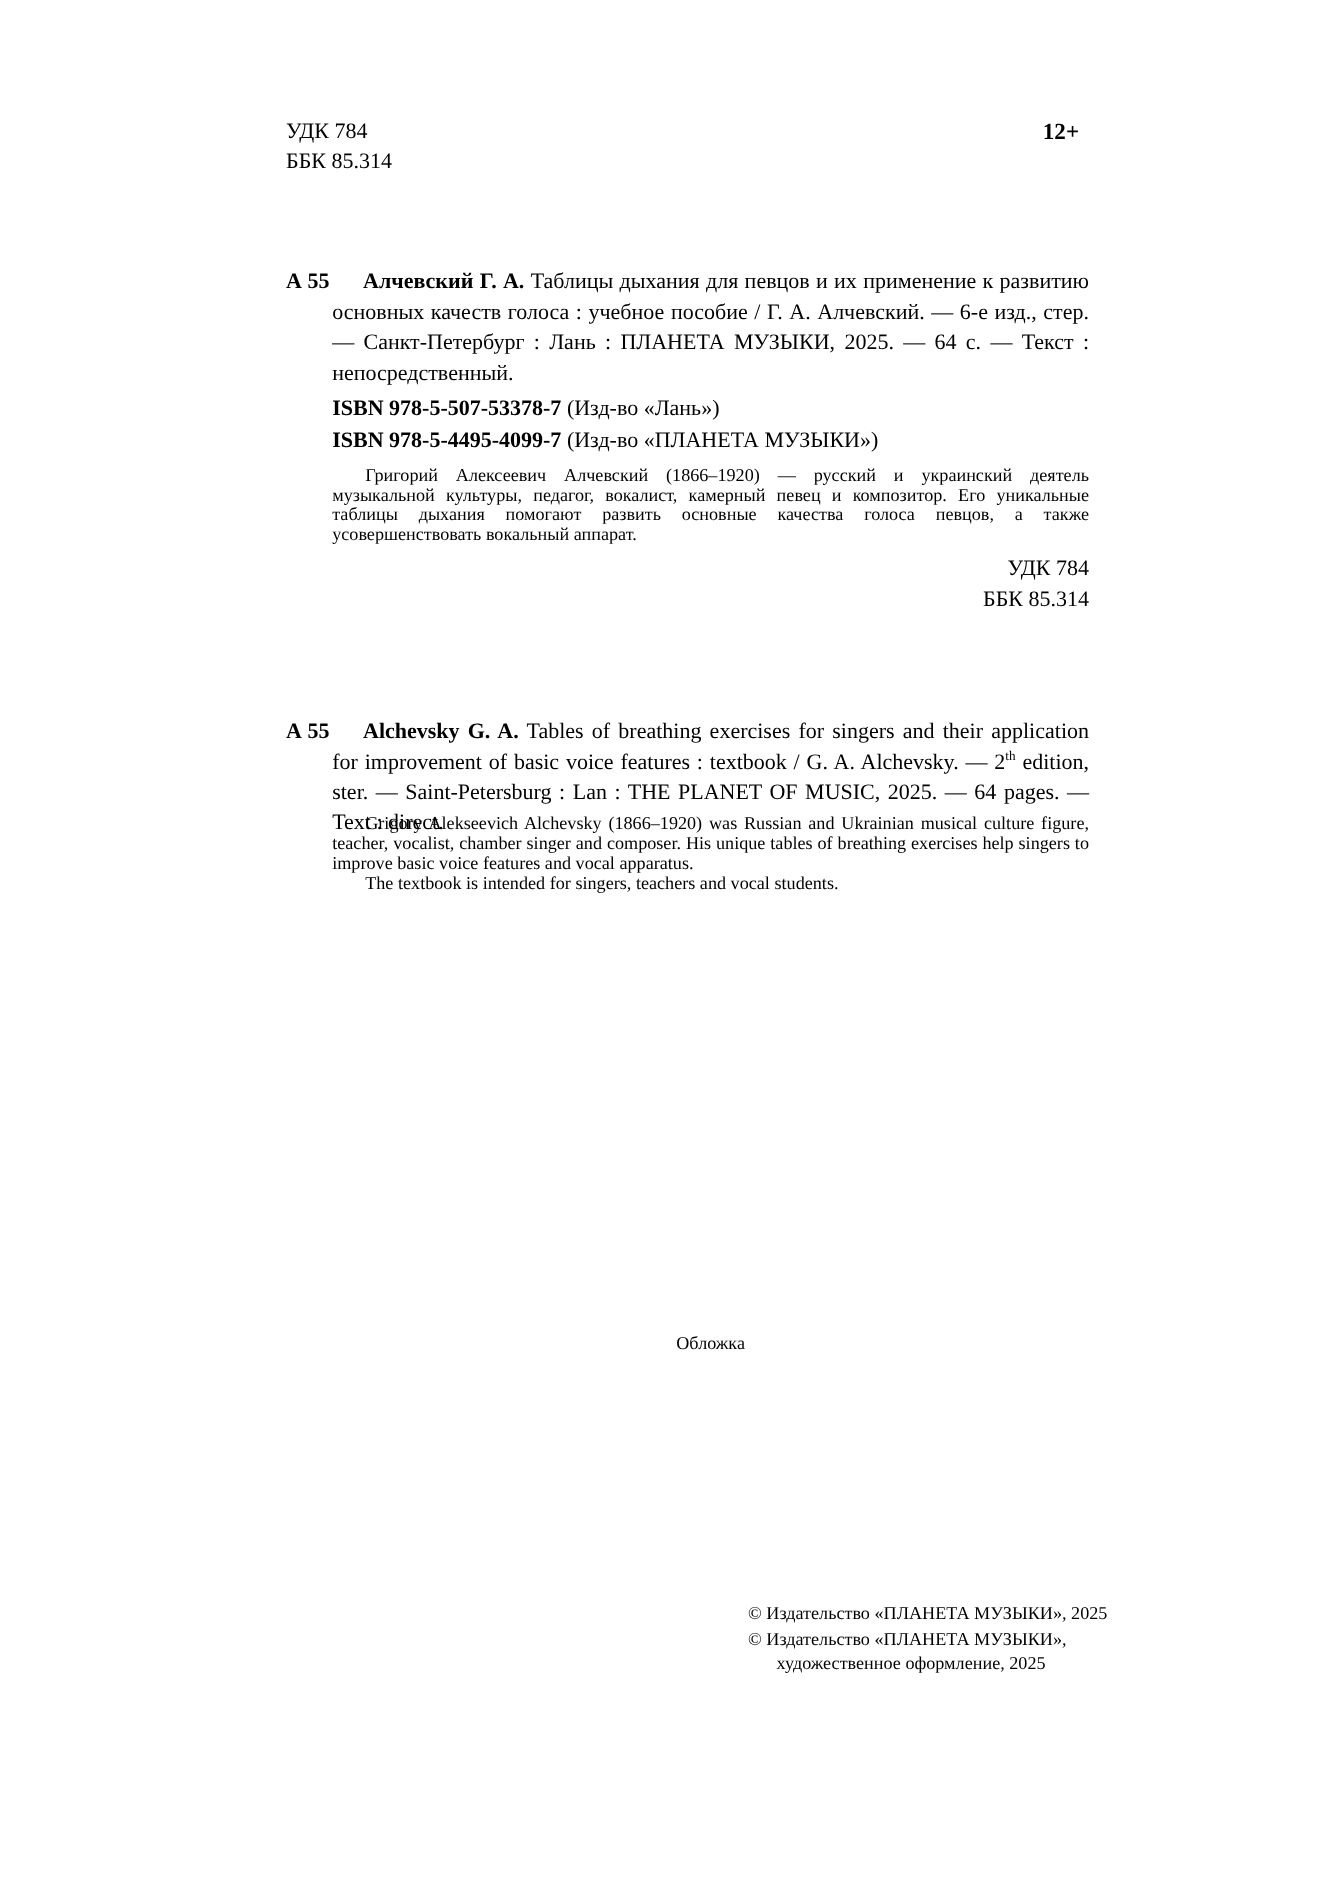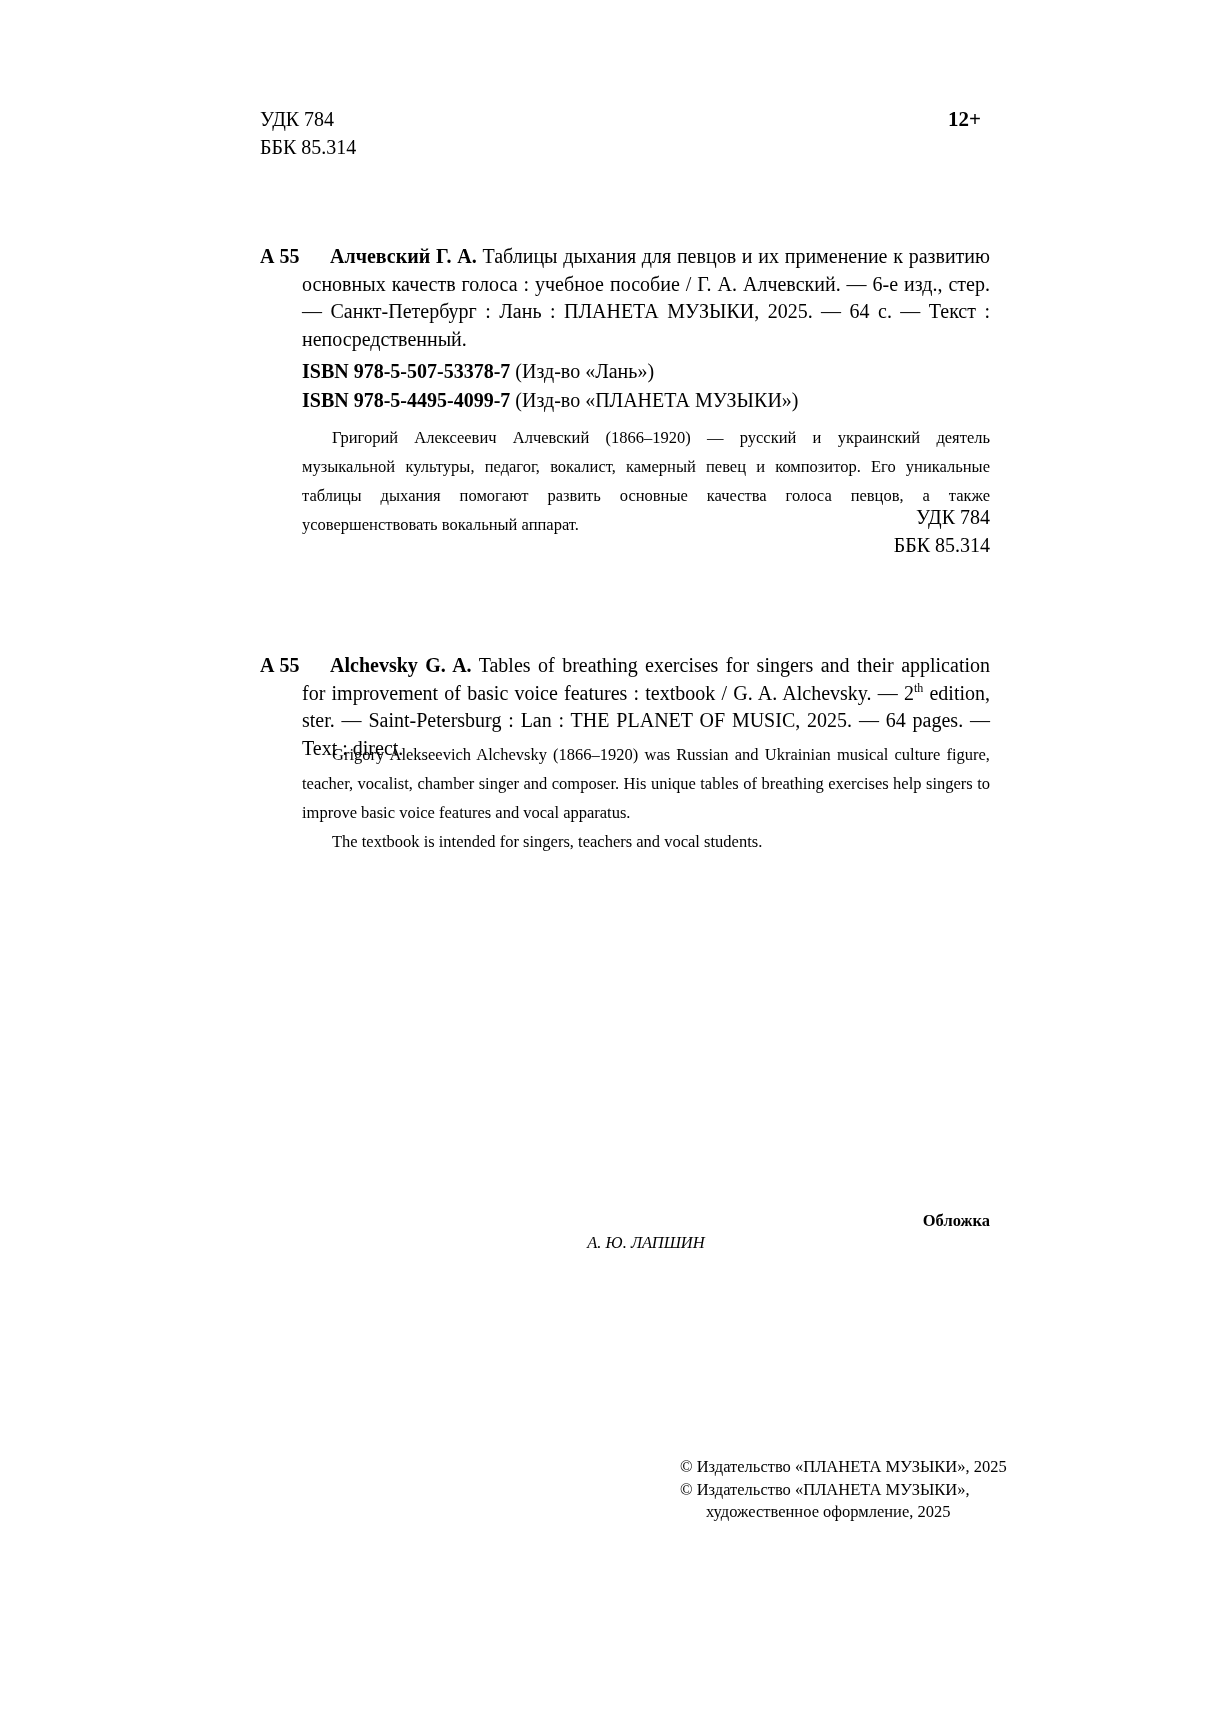--- a/index.html
+++ b/index.html
@@ -61,21 +61,21 @@
     line-height: 29px;
   }
   .bold { font-weight: bold; }
 
   
   .annotation {
     position: absolute;
     left: 302px;
     width: 688px;
     font-size: 16.5px;
-    line-height: 29px;
+    line-height: 18px;
     text-align: justify;
   }
   .annotation p { text-indent: 30px; }
   .annotation-ru { top: 423px; }
   .annotation-en { top: 740px; }
 
   
   .codes-right {
     position: absolute;
     left: 302px;
@@ -89,21 +89,21 @@
   
   .cover-credit {
     position: absolute;
     left: 302px;
     top: 1210px;
     width: 688px;
     text-align: center;
     font-size: 16.5px;
     line-height: 22px;
   }
-  .cover-credit .cover-label { font-weight: bold; text-align: right; }
+  .cover-credit .cover-label { font-weight: normal; }
   .cover-credit .cover-name { font-style: italic; }
 
   
   .copyright {
     position: absolute;
     left: 680px;
     top: 1456px;
     font-size: 16.5px;
     line-height: 22.5px;
   }
@@ -143,21 +143,20 @@
     <span class="code">А 55</span><span class="author">Alchevsky G. A.</span><span> Tables of breathing exercises for singers and their application for improvement of basic voice features : textbook / G. A. Alchevsky. — 2</span><sup>th</sup><span> edition, ster. — Saint-Petersburg : Lan : THE PLANET OF MUSIC, 2025. — 64 pages. — Text : direct.</span>
   </p>
 
   <div class="annotation annotation-en">
     <p>Grigory Alekseevich Alchevsky (1866–1920) was Russian and Ukrainian musical culture figure, teacher, vocalist, chamber singer and composer. His unique tables of breathing exercises help singers to improve basic voice features and vocal apparatus.</p>
     <p>The textbook is intended for singers, teachers and vocal students.</p>
   </div>
 
   <div class="cover-credit">
     <div class="cover-label">Обложка</div>
-    <div class="cover-name">А. Ю. ЛАПШИН</div>
   </div>
 
   <div class="copyright">
     <div>© Издательство «ПЛАНЕТА МУЗЫКИ», 2025</div>
     <div>© Издательство «ПЛАНЕТА МУЗЫКИ»,</div>
     <div class="indent">художественное оформление, 2025</div>
   </div>
 
 </div>
 

